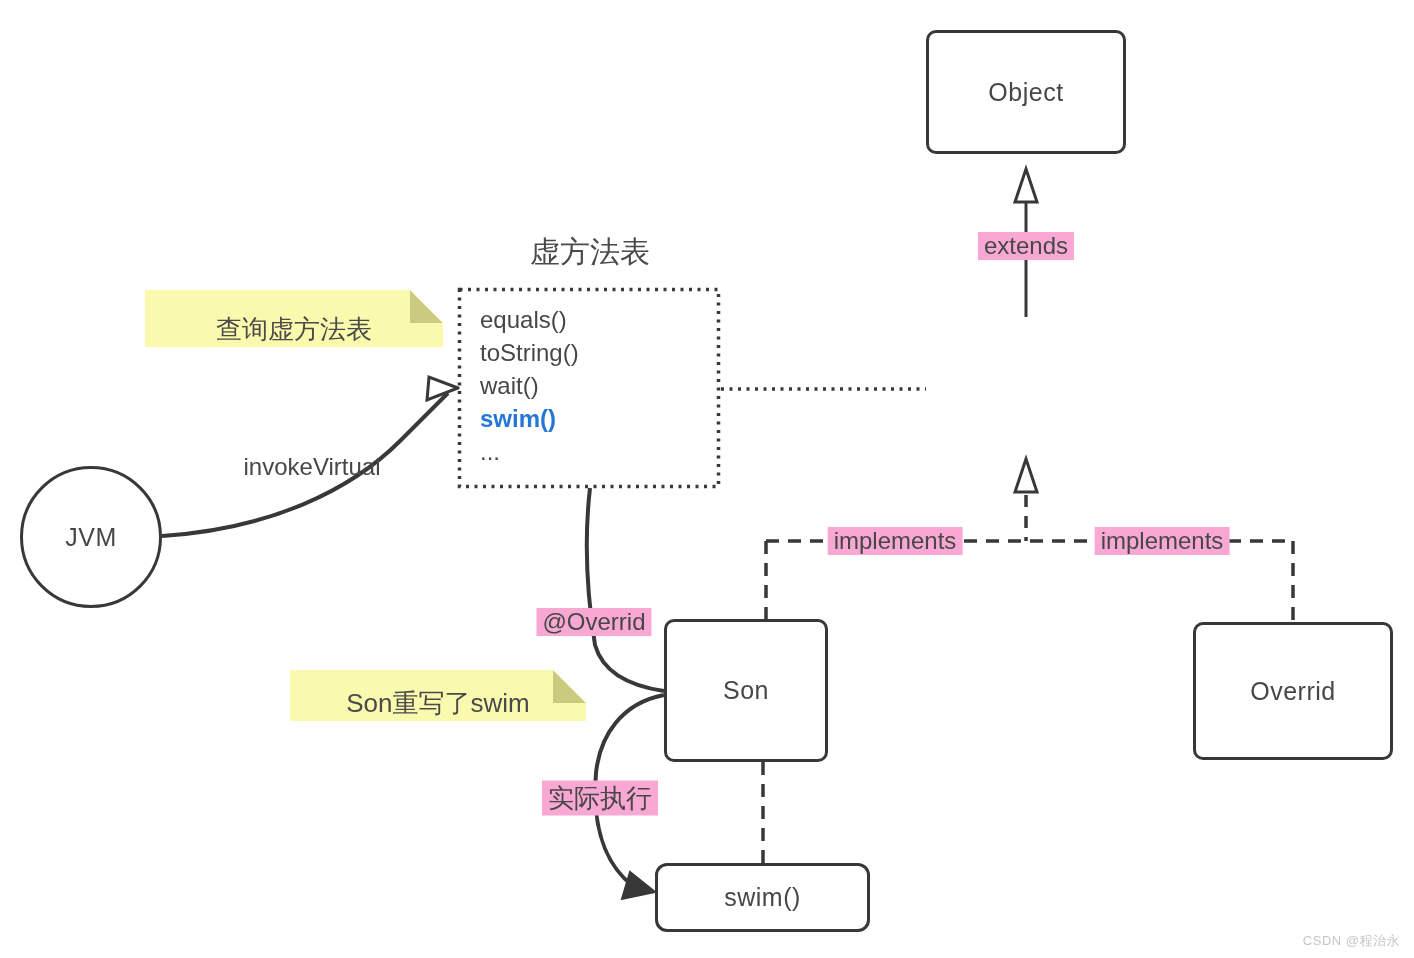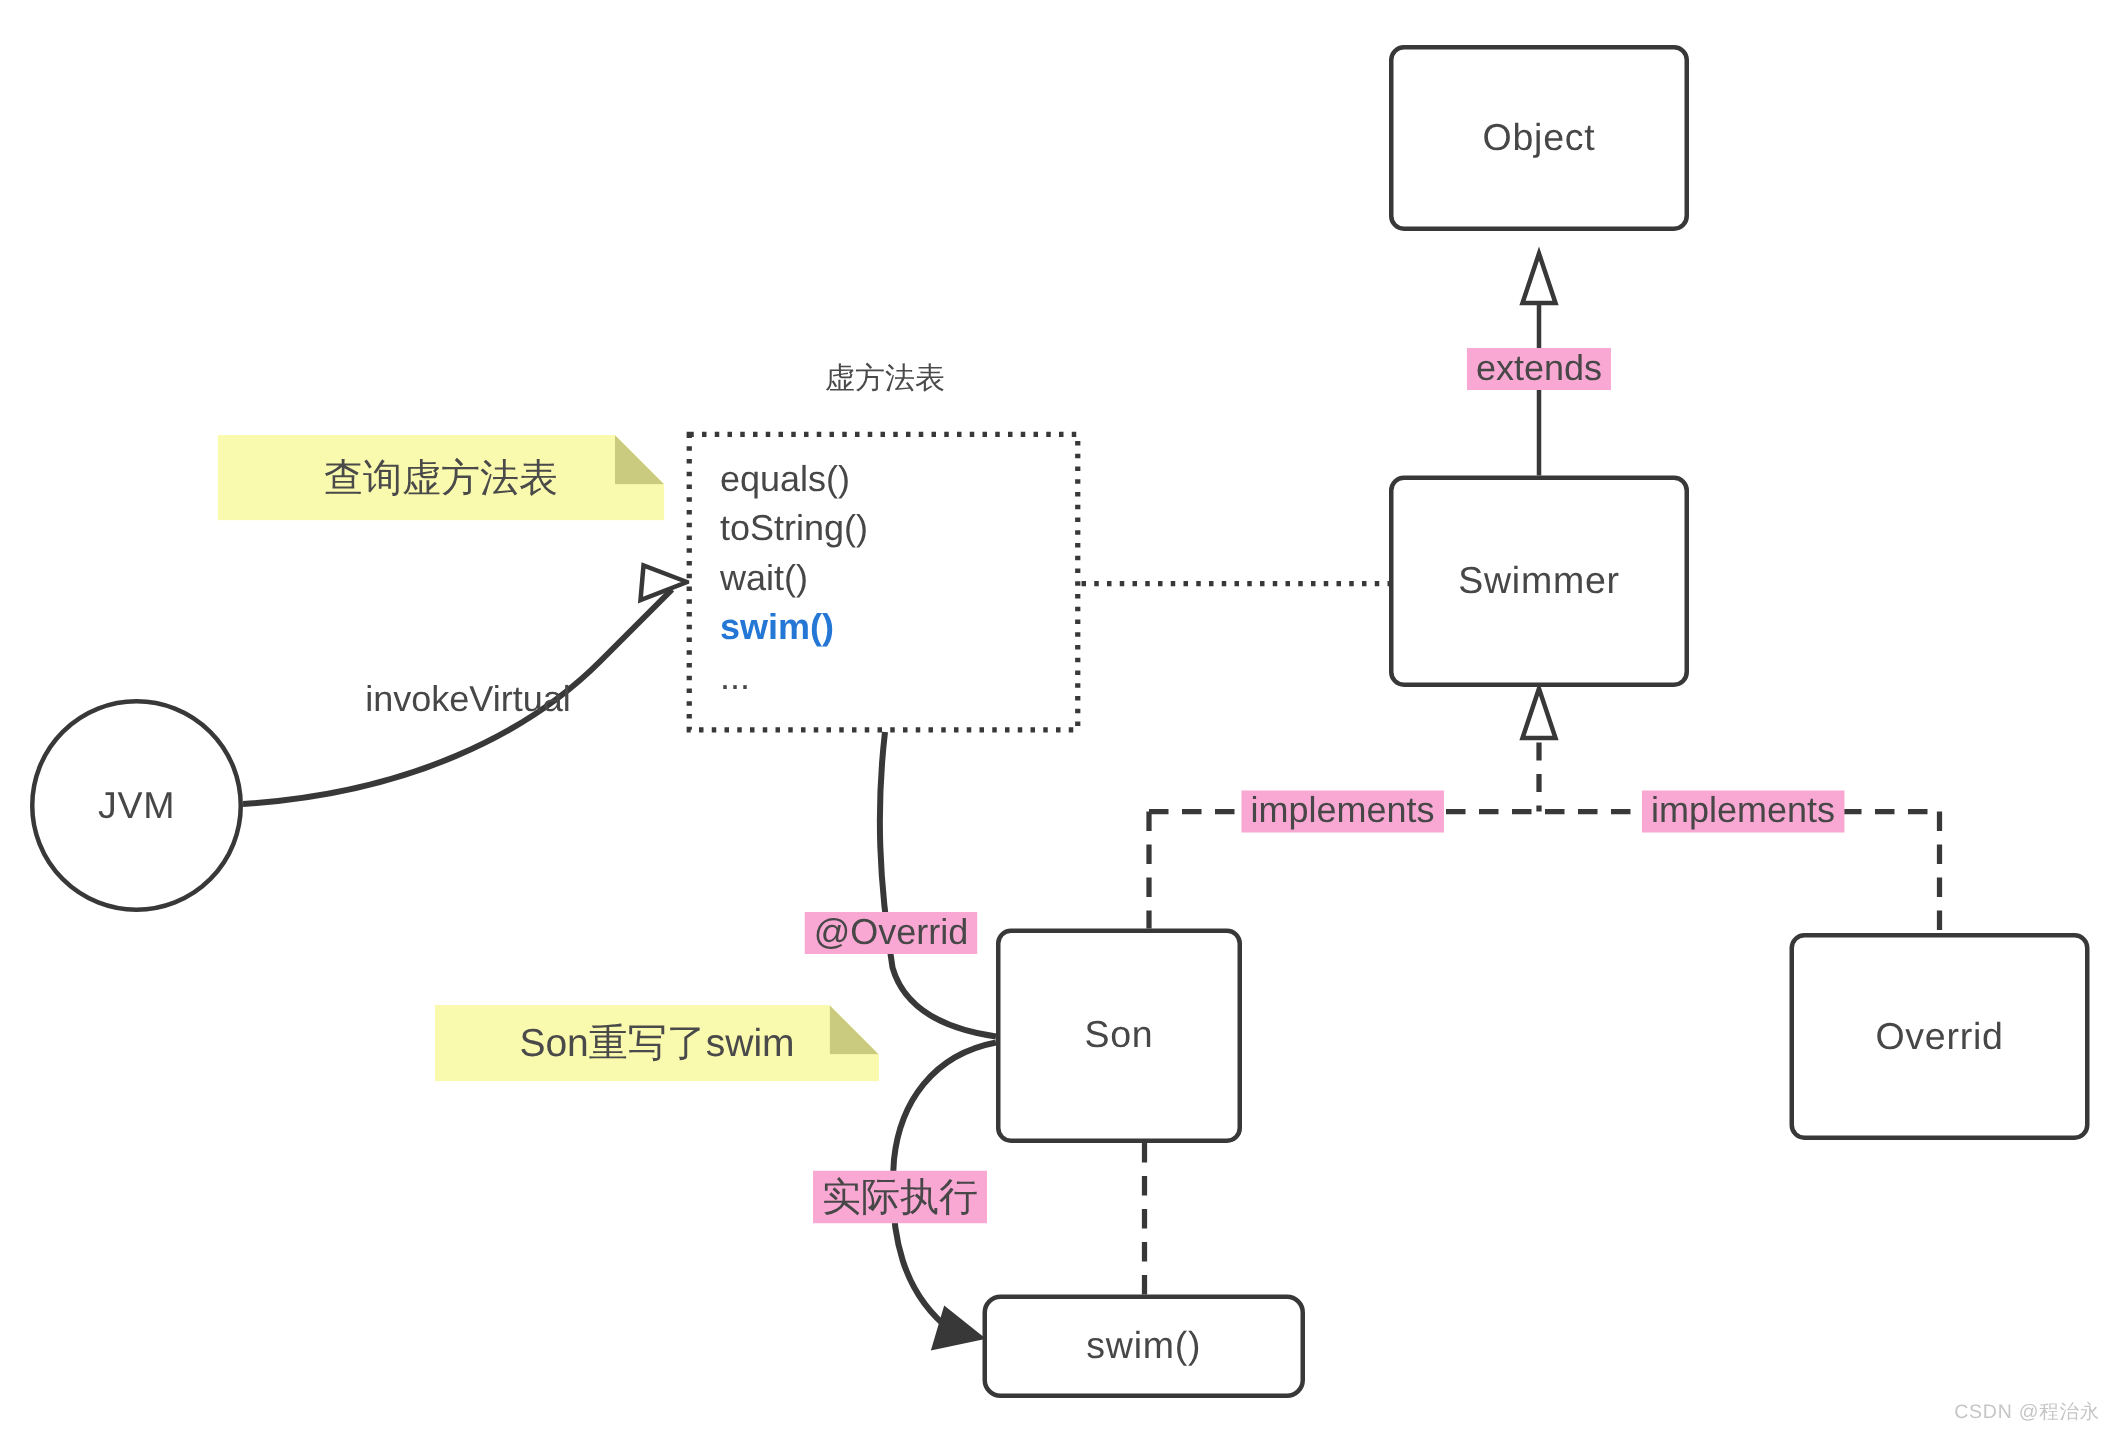--- a/index.html
+++ b/index.html
@@ -29,21 +29,21 @@
     font-size: 25px;
     color: #474747;
     letter-spacing: 0.5px;
   }
   .circle {
     border-radius: 50%;
   }
   .vtable-title {
     position: absolute;
     transform: translate(-50%, -50%);
-    font-size: 20px;
+    font-size: 30px;
     color: #4a4a4a;
     white-space: nowrap;
   }
   .vtable-methods {
     position: absolute;
     box-sizing: border-box;
     font-size: 24px;
     line-height: 33px;
     color: #474747;
     padding: 15px 0 0 22px;
@@ -62,21 +62,21 @@
     padding: 0 6px;
     white-space: nowrap;
   }
   .edge-label.no-bg { background: transparent; padding: 0; }
   .edge-label.cjk { font-size: 26px; }
   .sticky {
     position: absolute;
     background: #fafaae;
     clip-path: polygon(0 0, calc(100% - 33px) 0, 100% 33px, 100% 100%, 0 100%);
     display: flex;
-    align-items: center;
+    align-items: flex-end;
     justify-content: center;
     font-size: 26px;
     color: #4a4a4a;
     white-space: nowrap;
   }
   .sticky .fold {
     position: absolute;
     top: 0; right: 0;
     width: 33px; height: 33px;
     background: #cbcb7f;
@@ -128,23 +128,20 @@
     <span class="method">toString()</span>
     <span class="method">wait()</span>
     <span class="method highlight">swim()</span>
     <span class="method">...</span>
   </div>
 
   <div class="box" style="left:926px; top:30px; width:200px; height:124px;">
     <span>Object</span>
   </div>
 
-  <div class="box" style="left:926px; top:317px; width:200px; height:141px;">
-    <span>Swimmer</span>
-  </div>
 
   <div class="box" style="left:664px; top:619px; width:164px; height:143px;">
     <span>Son</span>
   </div>
 
   <div class="box" style="left:1193px; top:622px; width:200px; height:138px;">
     <span>Overrid</span>
   </div>
 
   <div class="box" style="left:655px; top:863px; width:215px; height:69px; border-radius:12px;">

